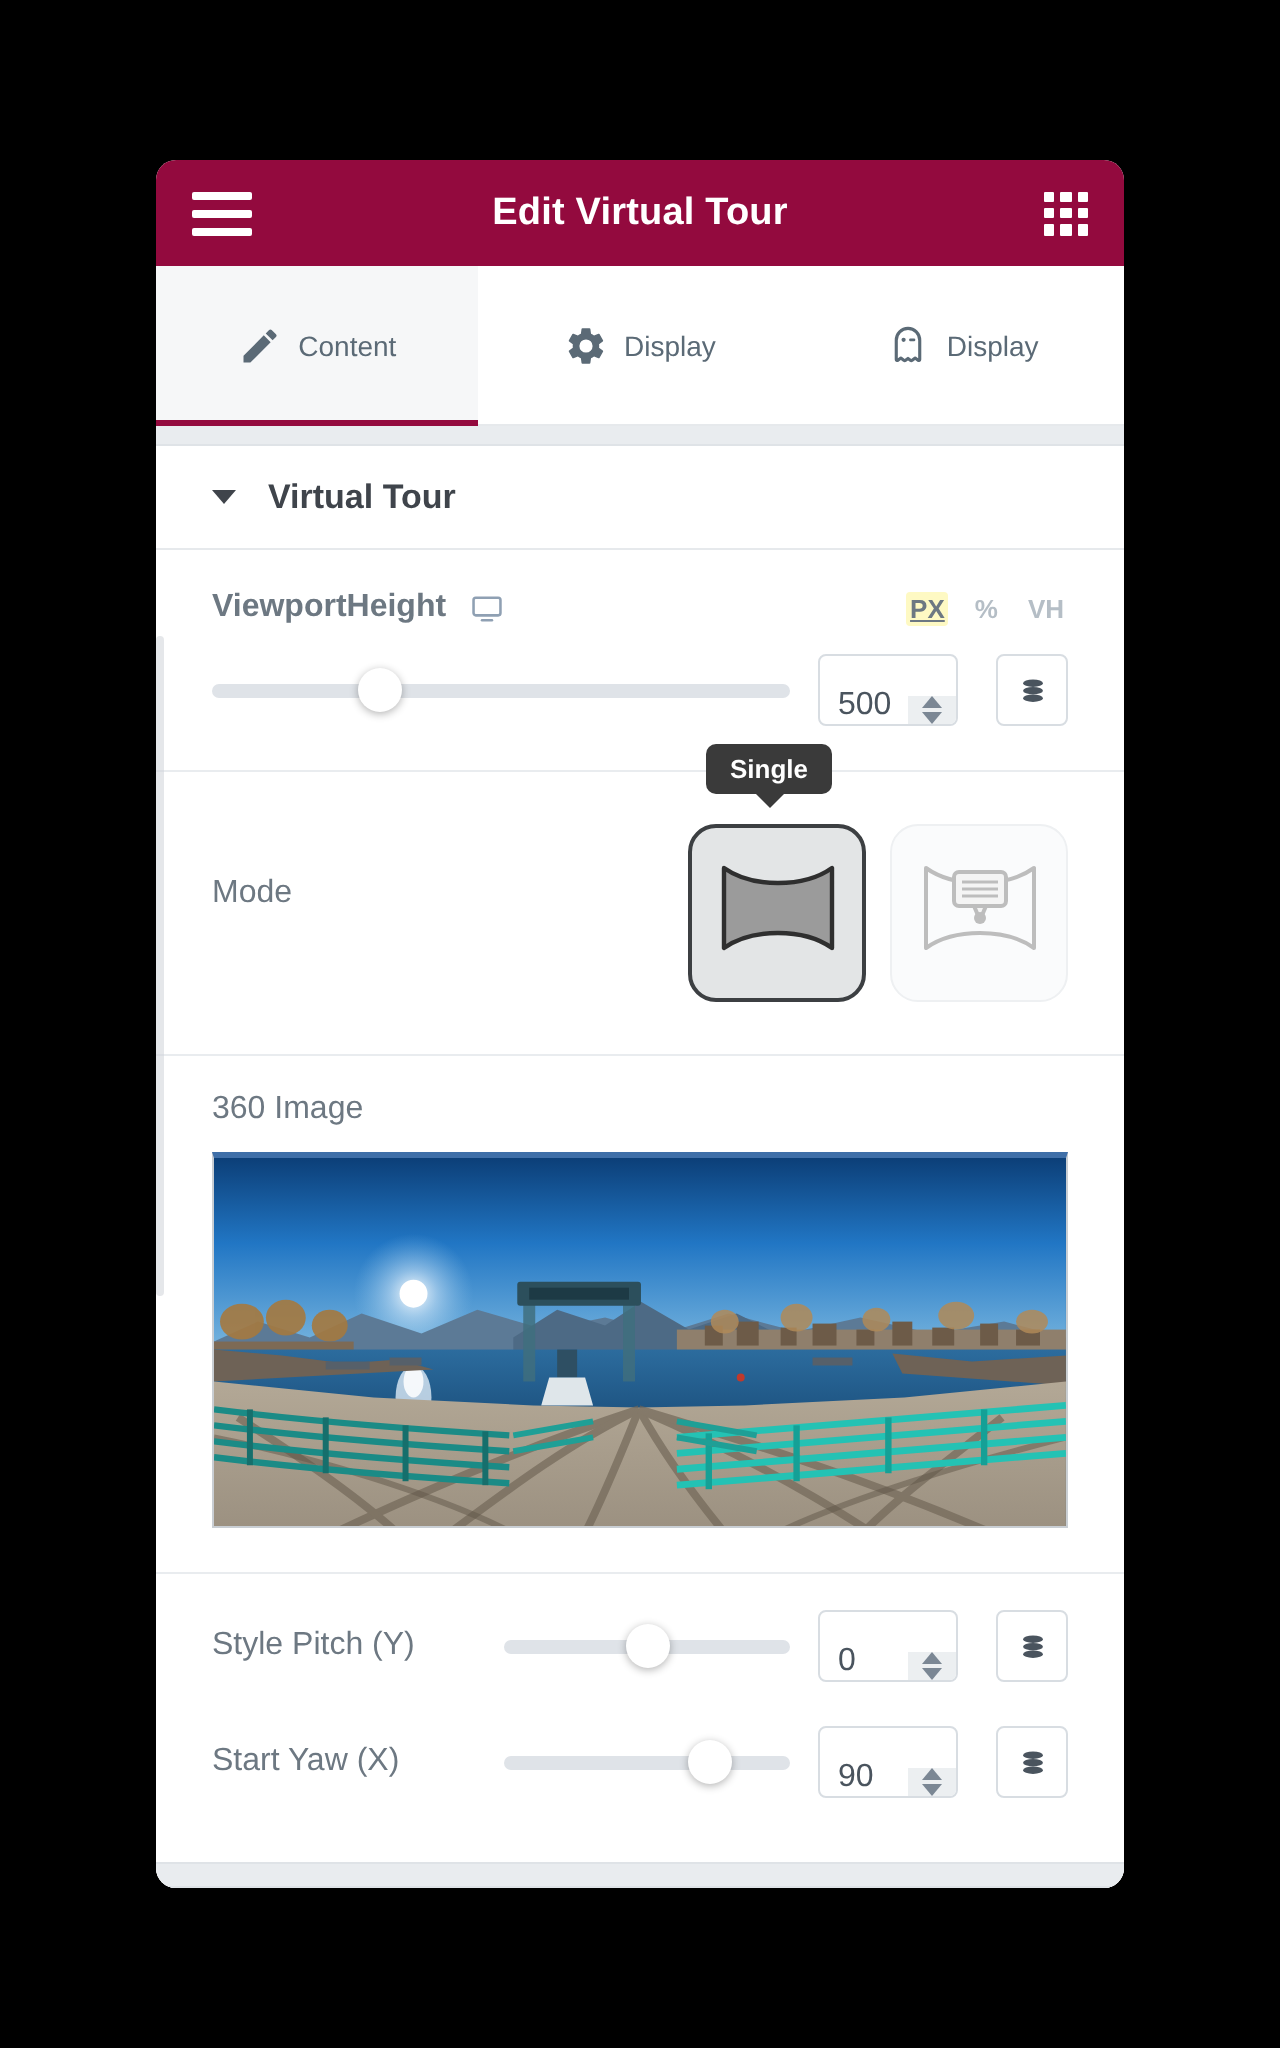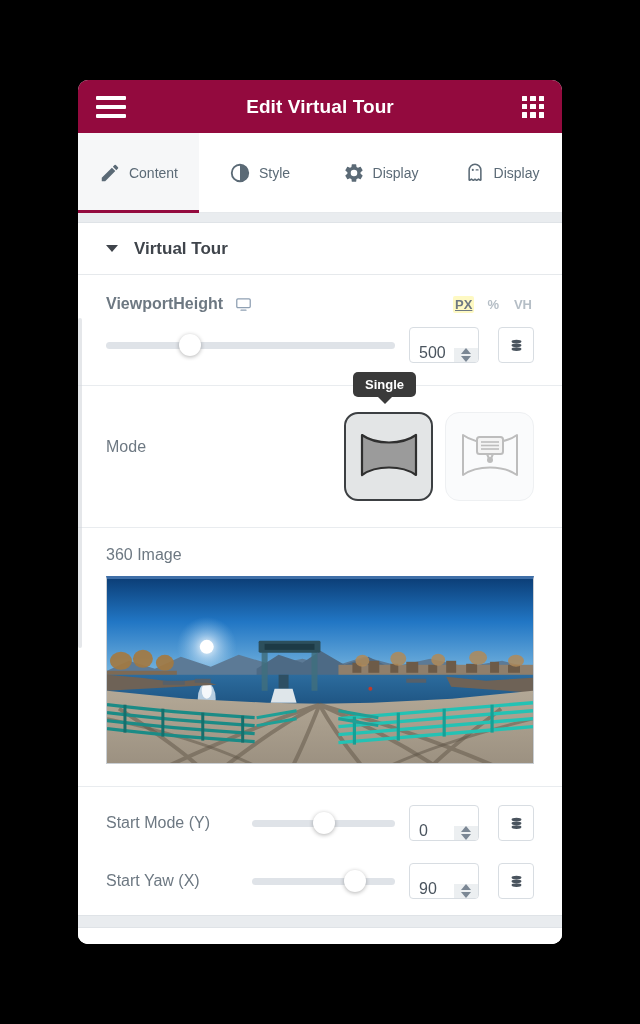--- a/index.html
+++ b/index.html
@@ -418,29 +418,20 @@
 
     <div class="tab active">
       <span class="tab-icon">
         <svg width="22" height="22" viewBox="0 0 24 24" fill="currentColor">
           <path d="M3 17.25V21h3.75L17.81 9.94l-3.75-3.75L3 17.25zM20.71 7.04a1 1 0 000-1.41l-2.34-2.34a1 1 0 00-1.41 0l-1.83 1.83 3.75 3.75 1.83-1.83z"></path>
         </svg>
       </span>
       <span class="tab-label">Content</span>
     </div>
 
-    <div class="tab">
-      <span class="tab-icon">
-        <svg width="22" height="22" viewBox="0 0 24 24">
-          <circle cx="12" cy="12" r="9" fill="none" stroke="currentColor" stroke-width="2"></circle>
-          <path d="M12 3a9 9 0 010 18z" fill="currentColor"></path>
-        </svg>
-      </span>
-      <span class="tab-label">Style</span>
-    </div>
 
     <div class="tab">
       <span class="tab-icon">
         <svg width="22" height="22" viewBox="0 0 24 24" fill="currentColor">
           <path d="M19.14 12.94a7.43 7.43 0 000-1.88l2.03-1.58a.5.5 0 00.12-.64l-1.92-3.32a.5.5 0 00-.6-.22l-2.39.96a7.3 7.3 0 00-1.63-.94l-.36-2.54a.5.5 0 00-.5-.42h-3.84a.5.5 0 00-.49.42l-.36 2.54c-.59.24-1.13.56-1.63.94l-2.39-.96a.5.5 0 00-.6.22L2.66 8.84a.5.5 0 00.12.64l2.03 1.58a7.43 7.43 0 000 1.88l-2.03 1.58a.5.5 0 00-.12.64l1.92 3.32c.12.22.38.3.6.22l2.39-.96c.5.38 1.04.7 1.63.94l.36 2.54c.04.24.25.42.49.42h3.84c.25 0 .46-.18.5-.42l.36-2.54c.59-.24 1.13-.56 1.63-.94l2.39.96c.22.08.48 0 .6-.22l1.92-3.32a.5.5 0 00-.12-.64l-2.03-1.58zM12 15.6A3.6 3.6 0 1112 8.4a3.6 3.6 0 010 7.2z"></path>
         </svg>
       </span>
       <span class="tab-label">Display</span>
     </div>
 
@@ -663,21 +654,21 @@
 
           <rect x="56" y="102" width="22" height="4" fill="#56606a"></rect>
           <rect x="88" y="100" width="16" height="4" fill="#56606a"></rect>
           <rect x="300" y="100" width="20" height="4" fill="#56606a"></rect>
         </svg>
       </div>
     </div>
 
     <div class="control-block nb" style="padding-top:18px;padding-bottom:10px;">
       <div class="ctrl-row">
-        <span class="ctrl-label" style="width:132px;flex:0 0 auto;">Start Mode (Y)</span>
+        <span class="ctrl-label" style="width:132px;flex:0 0 auto;">Style Pitch (Y)</span>
         <div class="slider" style="flex:1 1 auto;">
           <div class="track"></div>
           <div class="knob" id="pitch-knob" style="left: 50%;"></div>
         </div>
         <div class="numbox">
           <div class="val">0</div>
           <div class="spin">
             <span class="up"></span>
             <span class="dn"></span>
           </div>
@@ -685,21 +676,21 @@
         <div class="dyn-btn">
           <svg width="17" height="17" viewBox="0 0 24 24" fill="currentColor">
             <ellipse cx="12" cy="6.5" rx="7" ry="2.6"></ellipse>
             <ellipse cx="12" cy="11.8" rx="7" ry="2.6"></ellipse>
             <ellipse cx="12" cy="17.1" rx="7" ry="2.6"></ellipse>
           </svg>
         </div>
       </div>
     </div>
 
-    <div class="control-block nb" style="padding-top:12px;padding-bottom:16px;">
+    <div class="control-block nb" style="padding-top:12px;padding-bottom:32px;">
       <div class="ctrl-row">
         <span class="ctrl-label" style="width:132px;flex:0 0 auto;">Start Yaw (X)</span>
         <div class="slider" style="flex:1 1 auto;">
           <div class="track"></div>
           <div class="knob" id="yaw-knob" style="left: 72%;"></div>
         </div>
         <div class="numbox">
           <div class="val">90</div>
           <div class="spin">
             <span class="up"></span>

